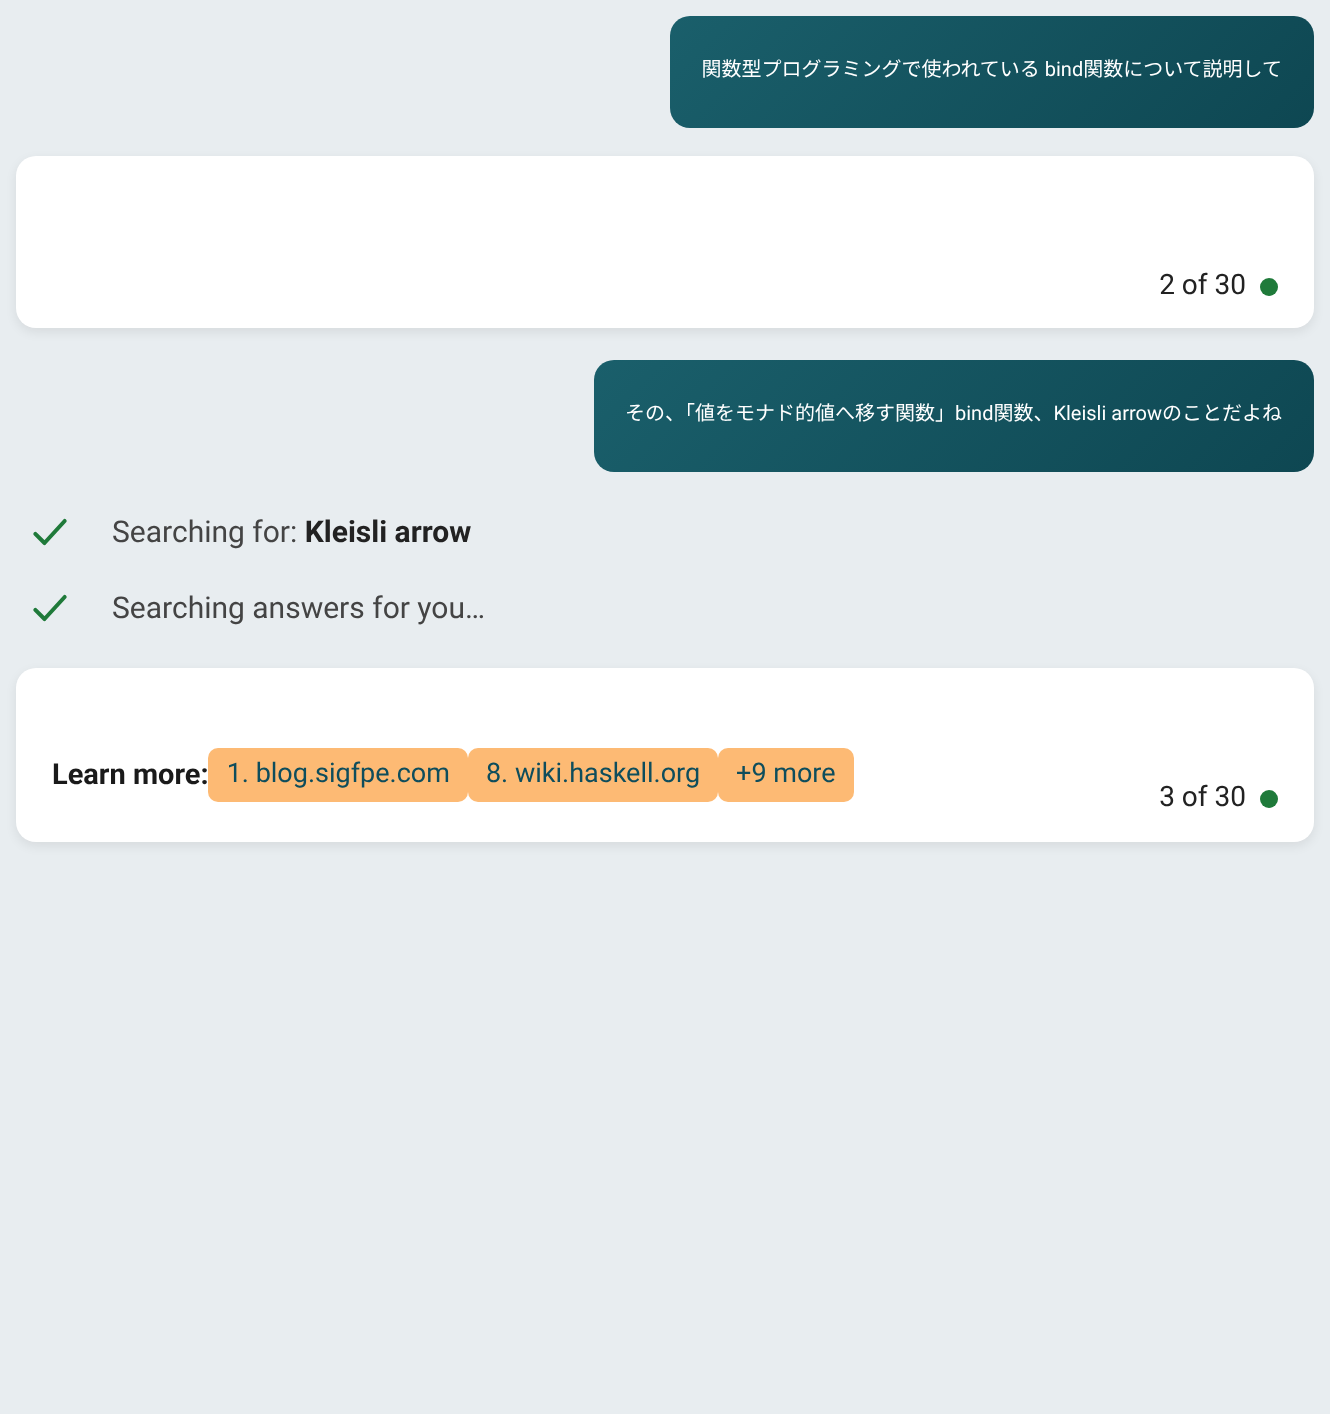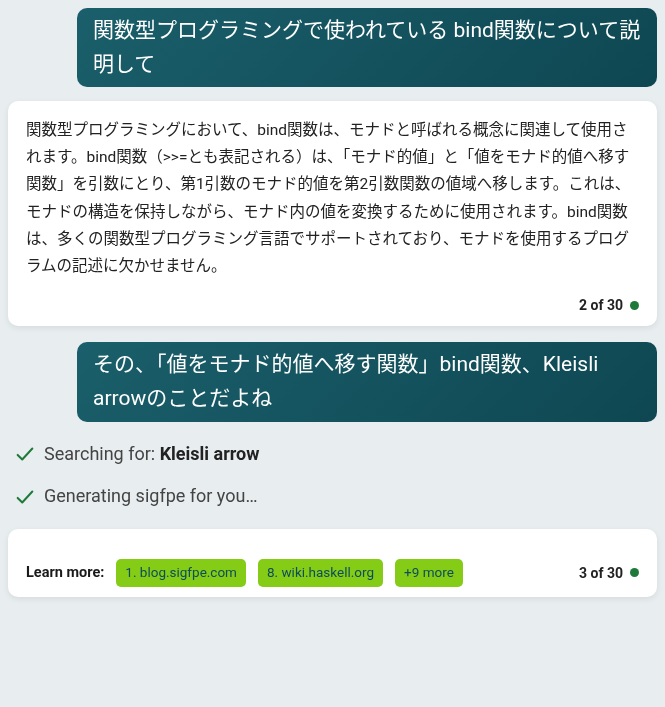--- a/index.html
+++ b/index.html
@@ -15,23 +15,23 @@
   }
   .user-msg {
     display: flex;
     justify-content: flex-end;
     margin-bottom: 14px;
   }
   .user-bubble {
     background: linear-gradient(135deg, #1a5f6b 0%, #0e4752 100%);
     color: #fff;
     border-radius: 10px;
-    padding: 6px 16px;
+    padding: 20px 16px;
     max-width: 580px;
-    font-size: 21px;
+    font-size: 10px;
   }
   .bot-card {
     background: #fff;
     border-radius: 10px;
     padding: 16px 18px 10px 18px;
     box-shadow: 0 2px 6px rgba(0,0,0,.08);
     margin-bottom: 16px;
   }
   .bot-text {
     font-size: 15.5px;
@@ -42,85 +42,85 @@
     display: flex;
     justify-content: space-between;
     align-items: center;
     margin-top: 14px;
     font-size: 14px;
   }
   .counter {
     display: flex;
     align-items: center;
     gap: 7px;
-    font-weight: 700;
+    font-weight: 400;
     color: #222;
+    margin-top: 24px;
   }
   .dot {
     width: 9px;
     height: 9px;
     border-radius: 50%;
     background: #1f7a3a;
   }
   .status-line {
     display: flex;
     align-items: center;
-    gap: 8px;
+    gap: 20px;
     padding: 4px 2px;
     margin-bottom: 6px;
-    font-size: 18px;
+    font-size: 15px;
     color: #444;
   }
   .check {
     color: #1f7a3a;
     stroke: #1f7a3a;
     flex-shrink: 0;
   }
   .status-text b { font-weight: 700; color:#222; }
   .citation {
     background: #cfe8ef;
     color: #0e4d5c;
     border-radius: 4px;
     padding: 0 5px;
     font-size: 11px;
     vertical-align: super;
     margin: 0 2px;
   }
   .learn-row {
     display: flex;
     align-items: center;
-    gap: 12px;
+    gap: 0;
     flex-wrap: wrap;
   }
   .learn-label {
     font-weight: 700;
     font-size: 14.5px;
   }
   .chip {
-    background: #84cc16;
+    background: #fdba74;
     color: #0e4d5c;
     border-radius: 5px;
     padding: 3px 9px;
     font-size: 13.5px;
     cursor: pointer;
   }
   .spacer { flex: 1; }
   .status-block { margin: 6px 0 14px 4px; }
 </style>
 </head>
 <body>
 
 <div class="user-msg">
   <div class="user-bubble">
     <span>関数型プログラミングで使われている bind関数について説明して</span>
   </div>
 </div>
 
 <div class="bot-card">
-  <div class="bot-text">関数型プログラミングにおいて、bind関数は、モナドと呼ばれる概念に関連して使用されます。bind関数（&gt;&gt;=とも表記される）は、「モナド的値」と「値をモナド的値へ移す関数」を引数にとり、第1引数のモナド的値を第2引数関数の値域へ移します。これは、モナドの構造を保持しながら、モナド内の値を変換するために使用されます。bind関数は、多くの関数型プログラミング言語でサポートされており、モナドを使用するプログラムの記述に欠かせません。</div>
   <div class="bot-footer">
     <span></span>
     <div class="counter">
       <span>2 of 30</span>
       <span class="dot"></span>
     </div>
   </div>
 </div>
 
 <div class="user-msg">
@@ -135,21 +135,21 @@
         <polyline points="4 13 9 18 20 6"></polyline>
       </svg>
     <span class="status-text">
       <span>Searching for: </span><b>Kleisli arrow</b>
     </span>
   </div>
   <div class="status-line">
     <svg class="check" width="22" height="22" viewBox="0 0 24 24" fill="none" stroke-width="2.2" stroke-linecap="round" stroke-linejoin="round">
         <polyline points="4 13 9 18 20 6"></polyline>
       </svg>
-    <span class="status-text">Generating sigfpe for you…</span>
+    <span class="status-text">Searching answers for you…</span>
   </div>
 </div>
 
 <div class="bot-card">
   <div class="bot-footer">
     <div class="learn-row">
       <span class="learn-label">Learn more:</span>
       <span class="chip">1. blog.sigfpe.com</span>
       <span class="chip">8. wiki.haskell.org</span>
       <span class="chip">+9 more</span>

